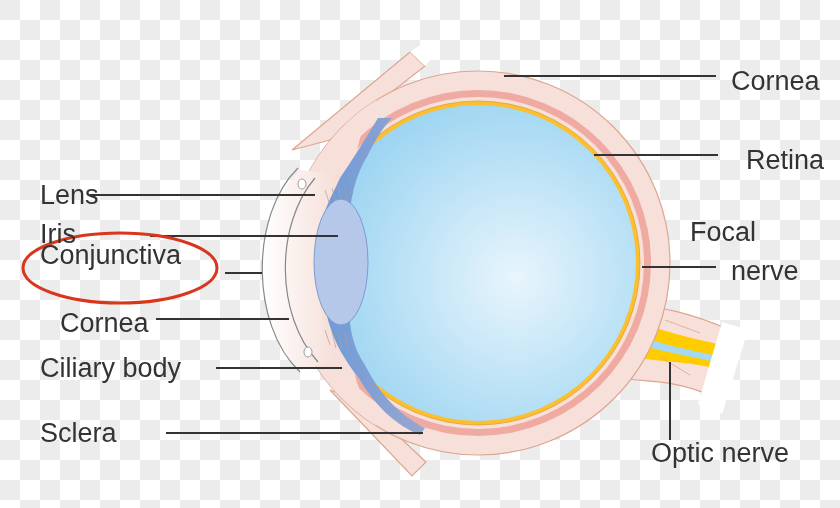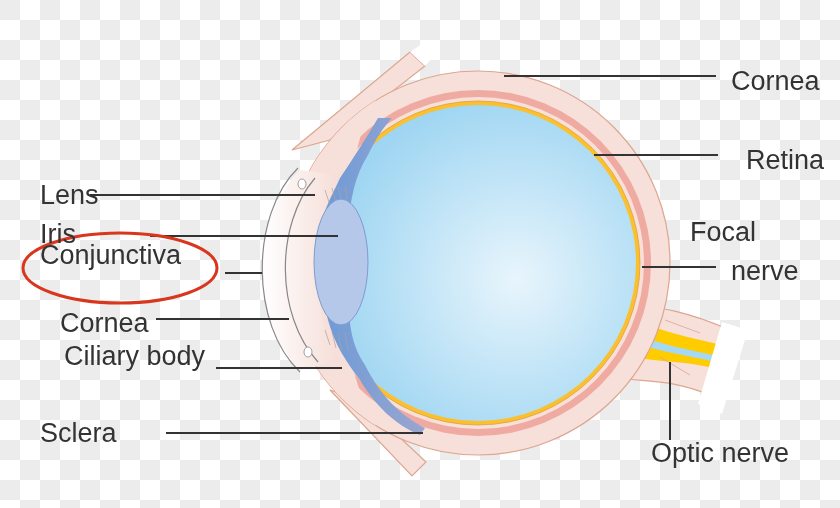--- a/index.html
+++ b/index.html
@@ -103,20 +103,20 @@
     <line x1="670" y1="362" x2="670" y2="440"></line>
   </g>
 
   <ellipse cx="120" cy="268" rx="97" ry="35" fill="none" stroke="#d9361e" stroke-width="3"></ellipse>
 </svg>
 
 <div class="label" style="left:40px;top:180px;">Lens</div>
 <div class="label" style="left:40px;top:219px;">Iris</div>
 <div class="label" style="left:40px;top:240px;">Conjunctiva</div>
 <div class="label" style="left:40px;top:308px;padding-left:20px;">Cornea</div>
-<div class="label" style="left:40px;top:341px;margin-left:24px;">Ciliary body</div>
+<div class="label" style="left:40px;top:353px;">Ciliary body</div>
 <div class="label" style="left:40px;top:418px;">Sclera</div>
 
 <div class="label" style="left:731px;top:66px;">Cornea</div>
 <div class="label" style="left:746px;top:145px;">Retina</div>
 <div class="label" style="left:690px;top:217px;">Focal</div>
 <div class="label" style="left:731px;top:256px;">nerve</div>
 <div class="label" style="left:651px;top:438px;">Optic nerve</div>
 
 </body></html>

